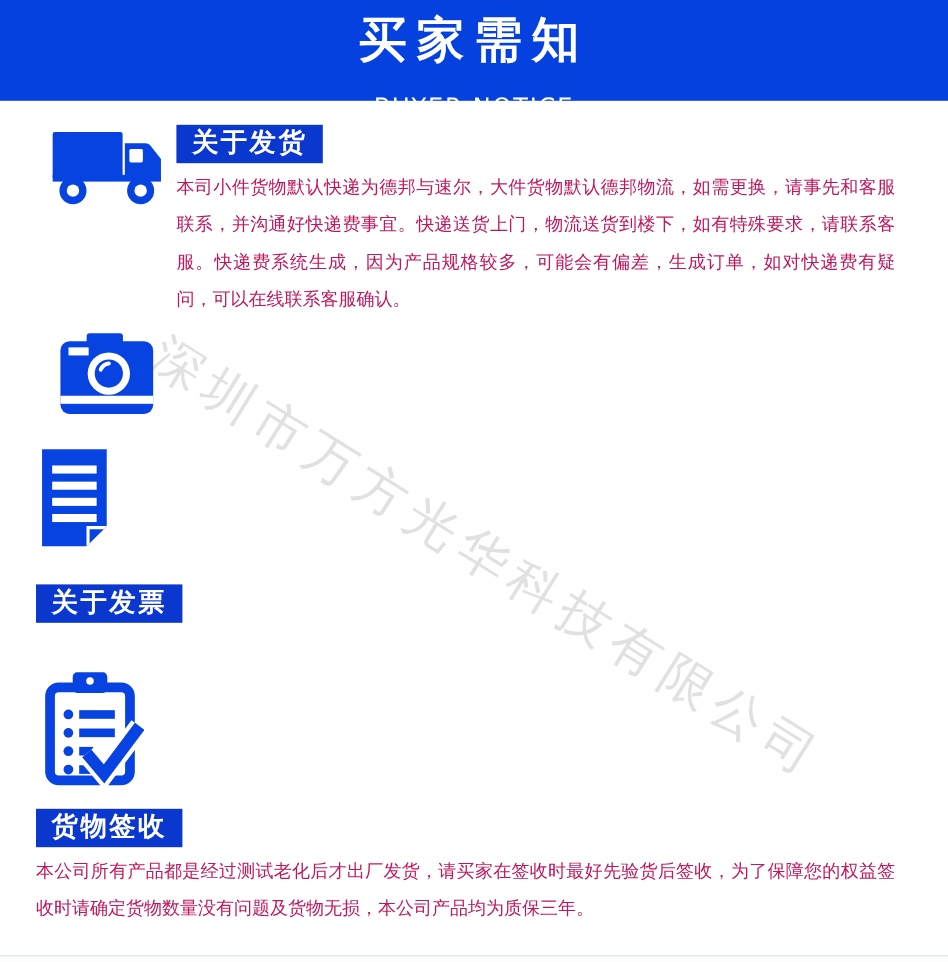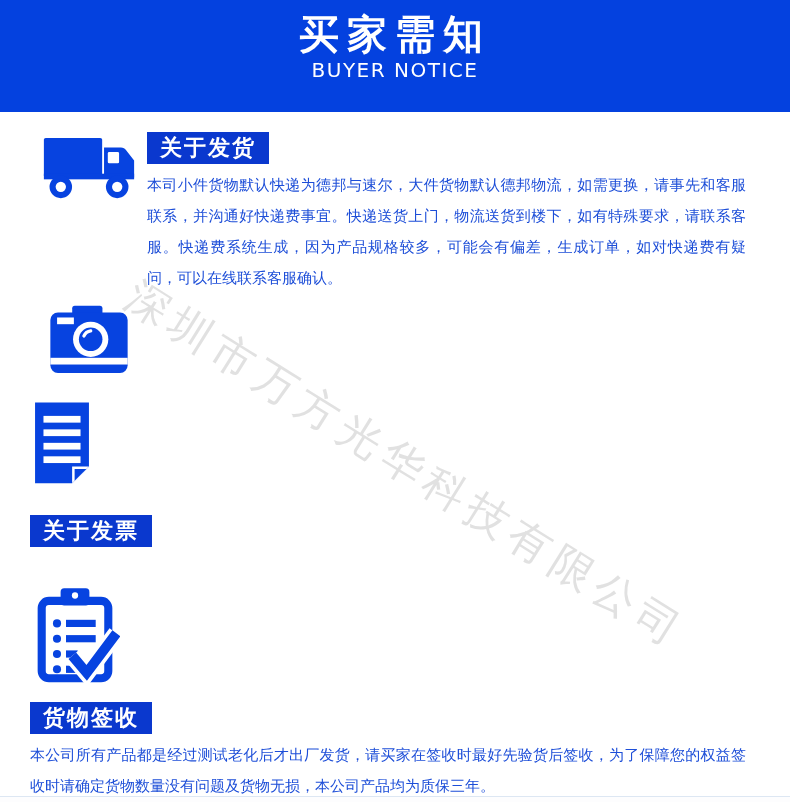--- a/index.html
+++ b/index.html
@@ -1,39 +1,39 @@
 <!DOCTYPE html>
 <html><head>
 <meta charset="utf-8">
 <style>
   html,body{margin:0;padding:0;}
   body{font-family:"DejaVu Sans","Liberation Sans",sans-serif;background:#fff;}
   .page{position:relative;width:790px;height:802px;background:#ffffff;overflow:hidden;}
 
   
-  .header{position:relative;z-index:1;height:112px;background:#0441df;text-align:center;color:#fff;}
+  .header{position:relative;z-index:1;height:84px;background:#0441df;text-align:center;color:#fff;}
   .header-title{padding-top:10px;font-size:40px;font-weight:bold;letter-spacing:8px;line-height:48px;}
-  .header-sub{margin-top:0;font-size:20px;letter-spacing:1.5px;font-weight:normal;}
+  .header-sub{margin-top:19px;font-size:20px;letter-spacing:1.5px;font-weight:normal;}
 
   
   .watermark{position:absolute;z-index:0;left:145px;top:268px;transform:rotate(32deg);transform-origin:0 0;
     font-size:43px;letter-spacing:7px;color:#c9c9c9;opacity:.55;white-space:nowrap;pointer-events:none;}
 
   
   .main{position:relative;z-index:1;padding:20px 44px 0 30px;}
   .notice-section{display:flex;align-items:flex-start;}
   .sec-1{margin-bottom:8px;}
   .sec-2{margin-bottom:18px;}
   .sec-3{margin-bottom:32px;flex-direction:column;}
   .sec-4{margin-bottom:28px;flex-direction:column;}
   .icon-col{flex:0 0 117px;display:flex;justify-content:center;}
   .text-col{flex:1;min-width:0;}
   .badge{display:inline-block;background:#0a38ce;color:#fff;font-size:22px;font-weight:bold;
     letter-spacing:2px;padding:3px 13px;margin-bottom:6px;line-height:26px;}
-  .body-text{margin:0;font-size:15px;line-height:31px;color:#1d4ed8;text-align:justify;}
+  .body-text{margin:0;font-size:15px;line-height:31px;color:#be185d;text-align:justify;font-family:Liberation Mono, monospace;}
 
   .footer-strip{position:absolute;left:0;bottom:0;width:790px;height:5px;background:#fdfdfe;border-top:1px solid #dde7f3;}
   svg{display:block;}
 </style>
 </head>
 <body>
 
 <div class="page">
 
   <div class="header">

